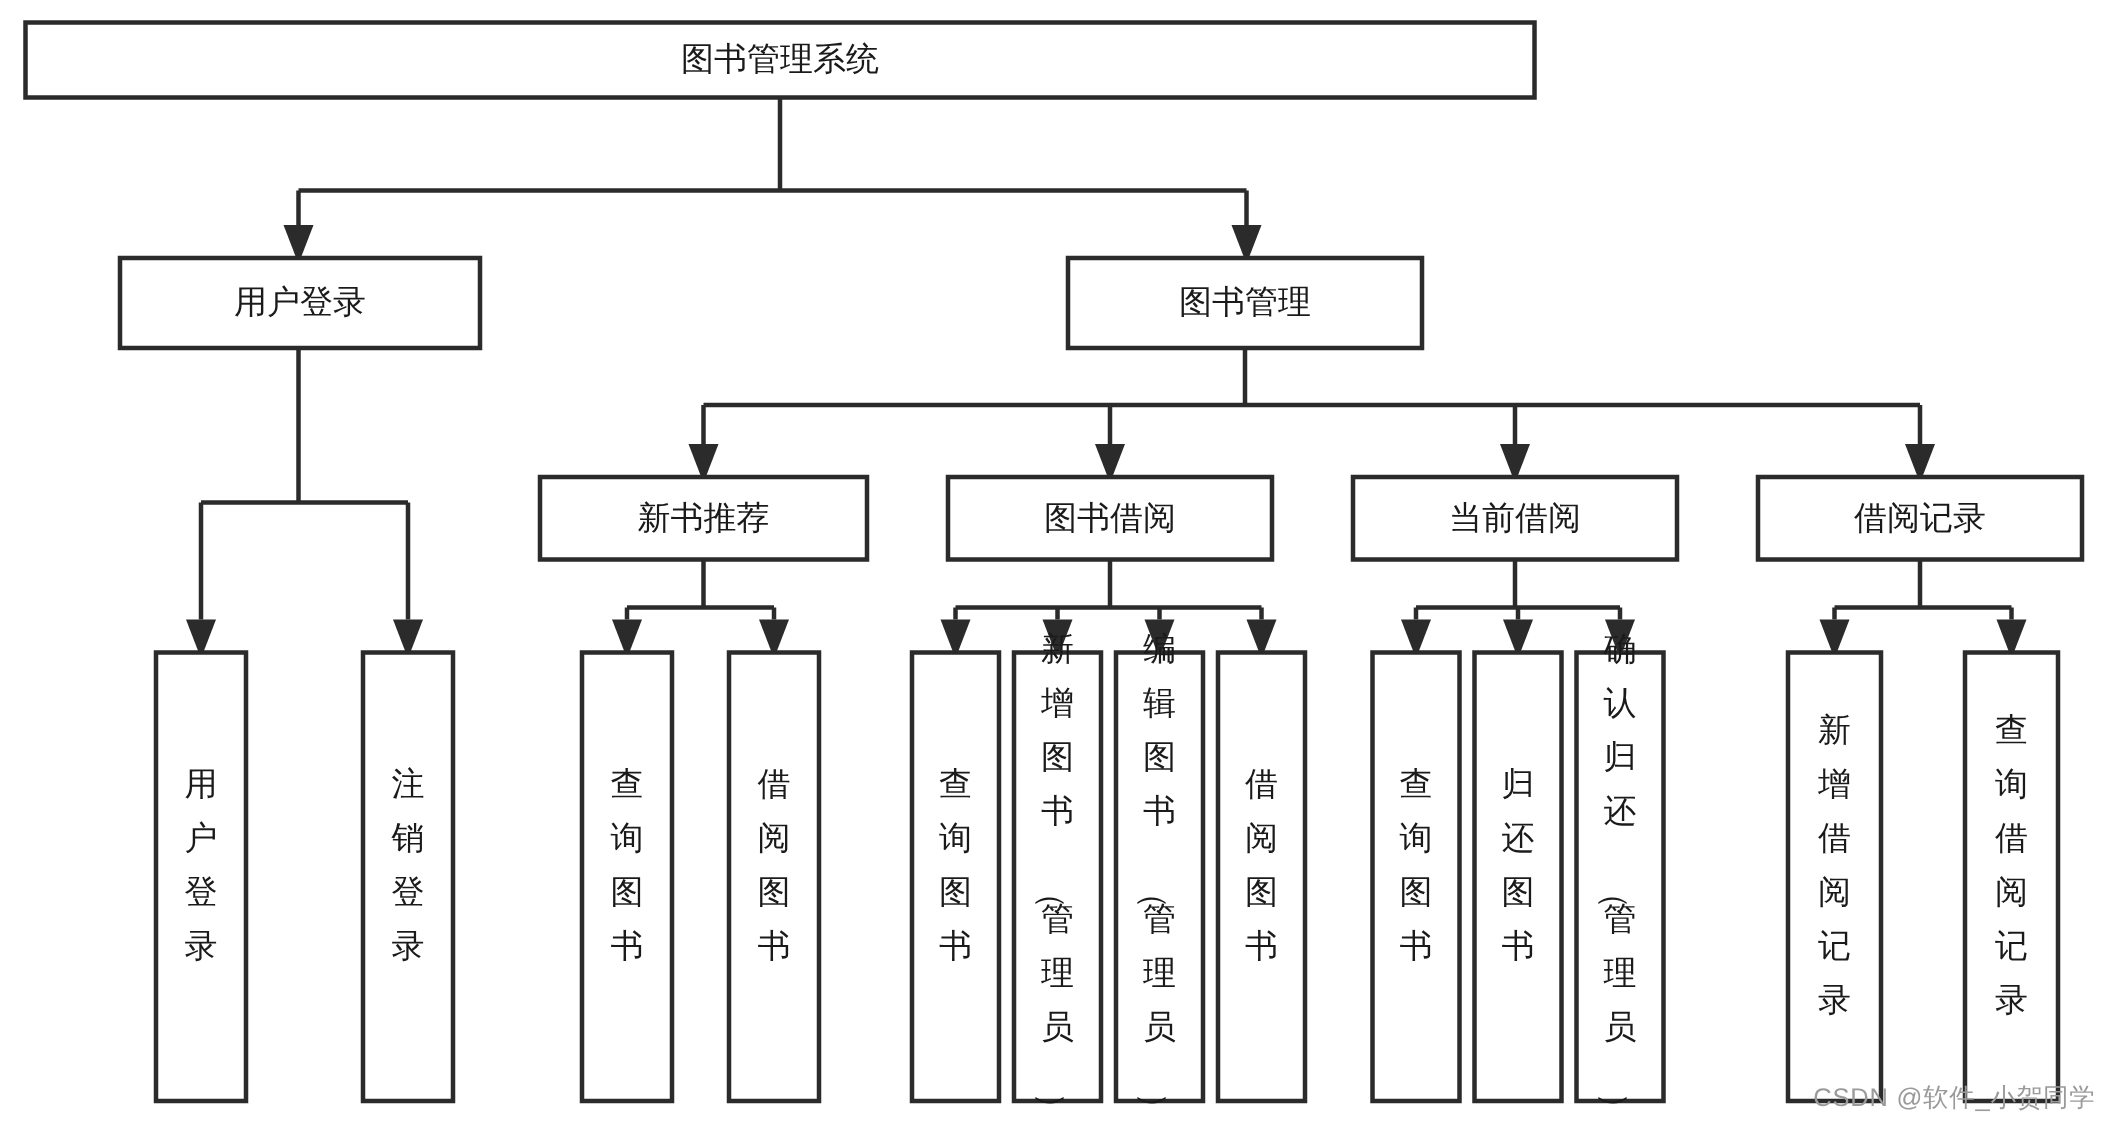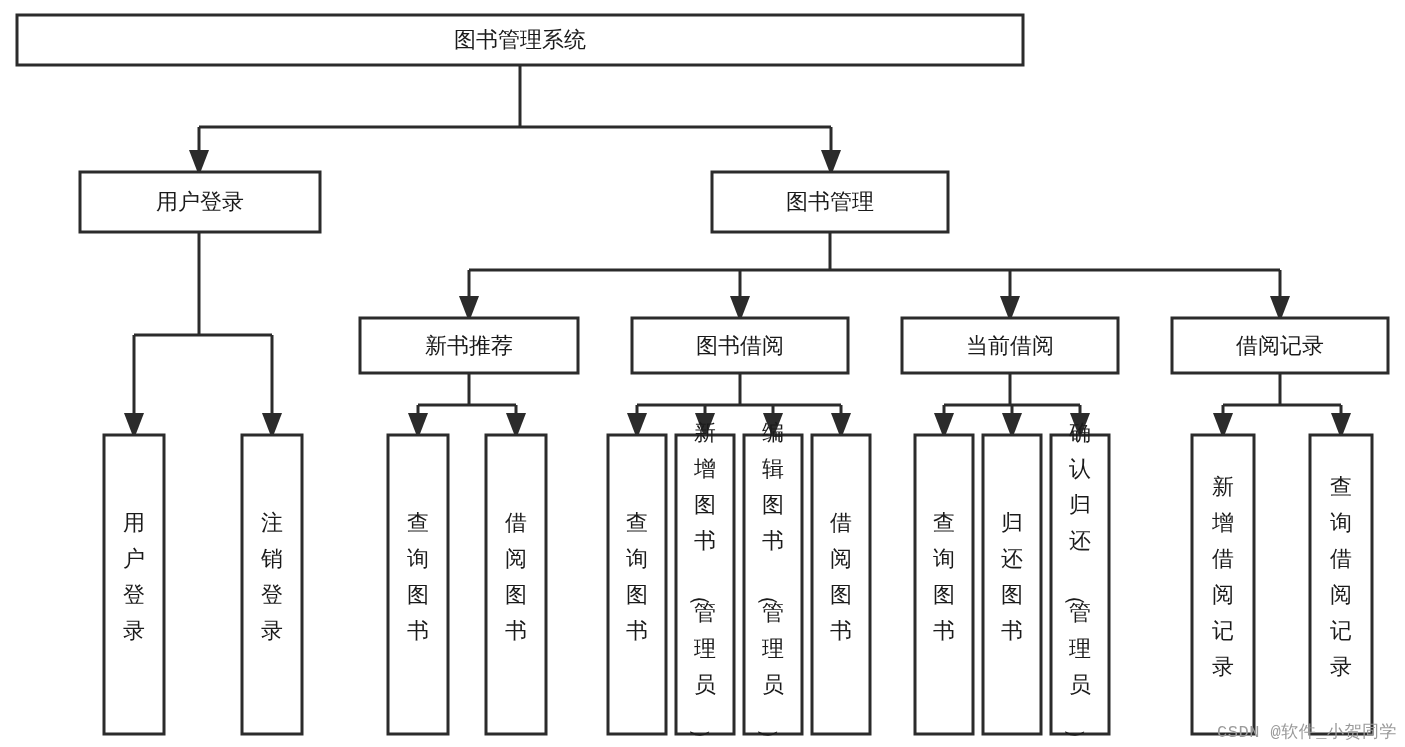--- a/index.html
+++ b/index.html
@@ -51,21 +51,21 @@
   .node-label-v {
     font-family: "Liberation Sans", "DejaVu Sans", sans-serif;
     font-size: 22px;
     fill: #1a1a1a;
     text-anchor: middle;
   }
   .watermark {
     position: absolute;
     right: 8px;
     bottom: 4px;
-    font-family: Liberation Mono, monospace;
+    font-family: Liberation Sans, sans-serif;
     font-size: 17px;
     color: #9a9a9a;
     letter-spacing: 0.5px;
     white-space: nowrap;
     pointer-events: none;
   }
 </style>
 </head>
 <body>
 

